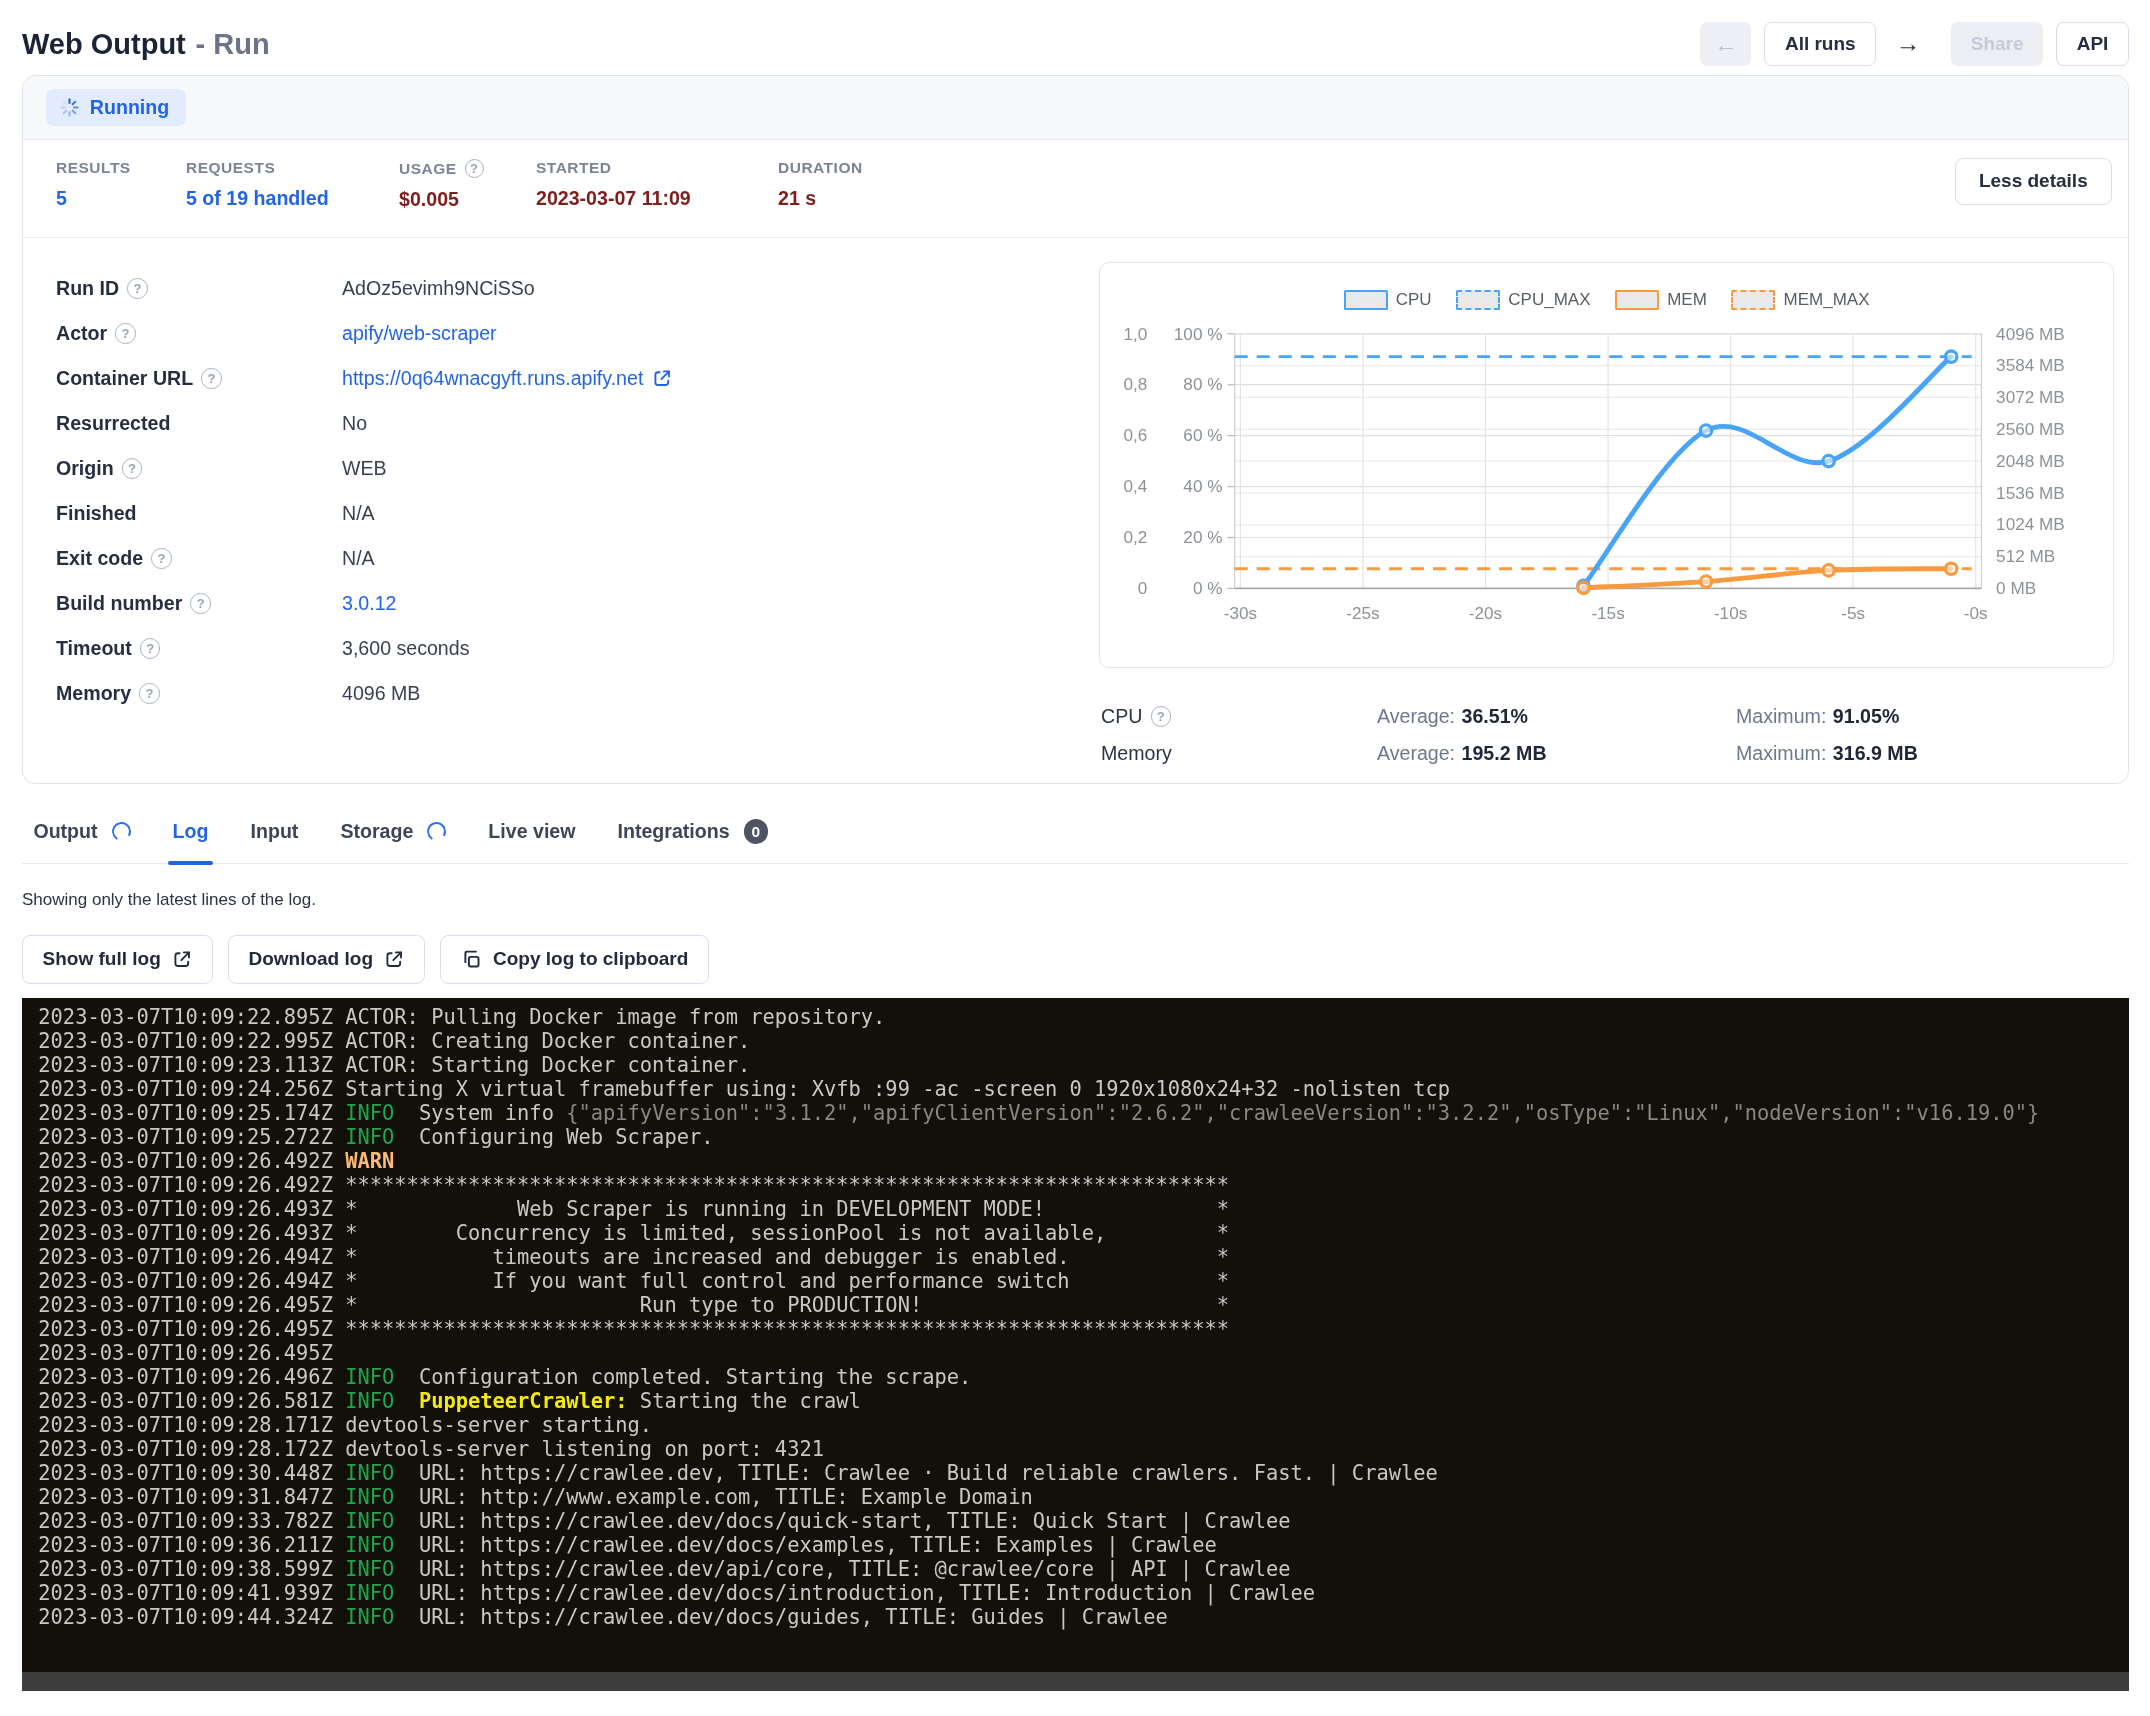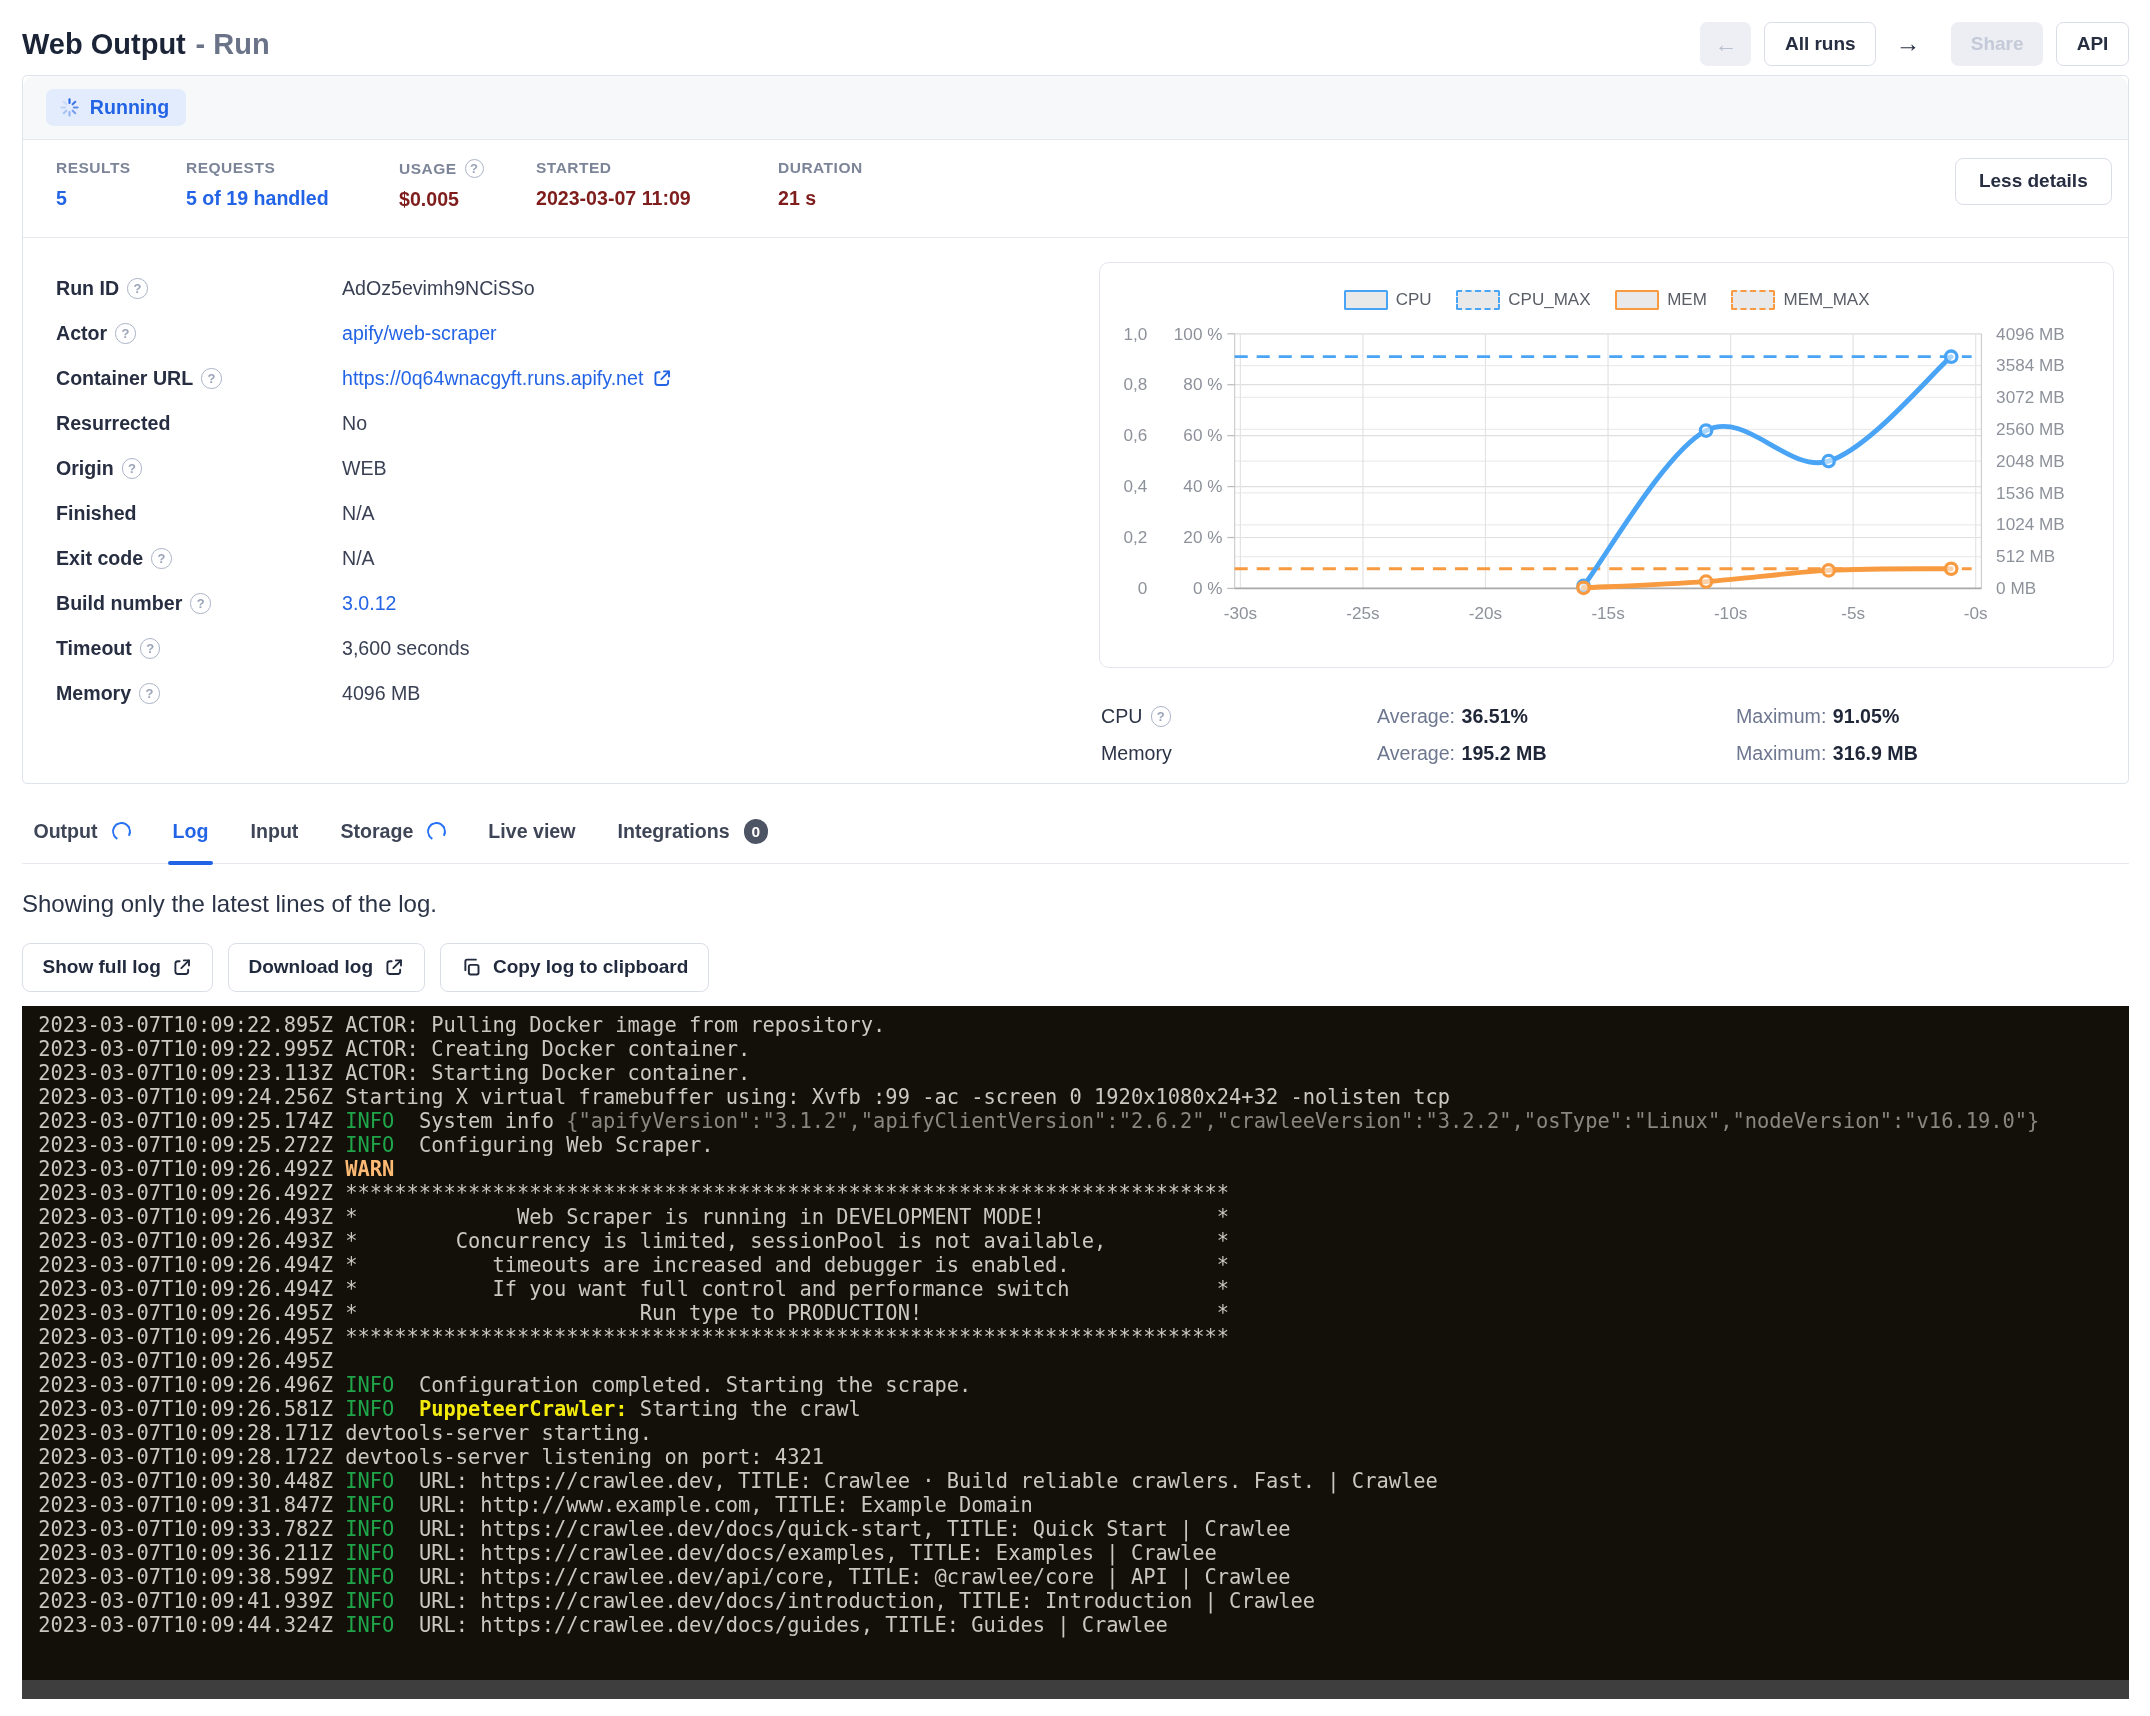--- a/index.html
+++ b/index.html
@@ -14,21 +14,21 @@
   .toolbar { display:flex; align-items:center; gap:13px; }
   .tbtn { height:44px; border-radius:7.3px; font-size:19px; font-weight:600;
     display:inline-flex; align-items:center; justify-content:center; cursor:pointer;
     background:#fff; border:1.2px solid #d8dce6; color:#272e41; padding:0 19.6px; }
   .tbtn.icon-only { width:51px; padding:0; font-size:23px; }
   .tbtn.disabled-soft { background:#edeff5; border:none; color:#b9c0cf; }
   .tbtn.ghost { border:none; background:transparent; font-size:24.5px; color:#272e41; padding:0 6.5px; }
   .tbtn.share { background:#eceef4; border:none; color:#c4cad7; }
 
   
-  .main-card { margin: 4.9px 22px 0 22px; border:1.2px solid #dfe3eb; border-radius:5px;
+  .main-card { margin: 4.9px 22px 0 22px; border:1.2px solid #dfe3eb; border-radius:13px;
     height: 709px; position:relative; background:#fff; }
   .card-head { height:64px; background:#f7f8fa; border-bottom:1.2px solid #e4e7ed;
     border-radius:12.2px 12.2px 0 0; display:flex; align-items:center; padding:0 23px; }
   .badge-running { display:inline-flex; align-items:center; gap:9.8px; background:#e3ecfc;
     color:#2264e5; font-size:19.6px; font-weight:600; padding:7.3px 16.3px 7.3px 13px; border-radius:7.3px; }
   .badge-running svg { display:block; }
 
   .stats-row { position:relative; height:98px; border-bottom:1.2px solid #e8eaf0; }
   .stat { position:absolute; top:19.6px; }
   .stat .slabel { font-size:15.5px; font-weight:bold; letter-spacing:0.5px; color:#7c8498;
@@ -82,21 +82,21 @@
   .tab { position:relative; display:flex; align-items:center; gap:14px; font-size:19.6px;
     font-weight:600; color:#3e4556; height:100%; cursor:pointer; }
   .tab.active { color:#2264e5; }
   .tab.active::after { content:""; position:absolute; left:-4.9px; right:-4.9px; bottom:-1.6px;
     height:4.1px; background:#2264e5; border-radius:2.4px; }
   .tab-spinner { width:19px; height:19px; border:2.9px solid #2672f3; border-radius:50%;
     border-bottom-color:transparent; transform:rotate(-15deg); }
   .tab-badge { width:24.5px; height:24.5px; border-radius:50%; background:#4d5464; color:#fff;
     font-size:15.5px; font-weight:bold; display:flex; align-items:center; justify-content:center; }
 
-  .log-notice { margin:26px 22px 0 22px; font-size:24px; color:#2b3346; }
+  .log-notice { margin:26px 22px 0 22px; font-size:17px; color:#2b3346; }
 
   .log-actions { margin:24.5px 22px 0 22px; display:flex; gap:14.7px; }
   .lbtn { display:inline-flex; align-items:center; gap:11.4px; height:49px; padding:0 19.6px;
     background:#fff; border:1.2px solid #d9dde7; border-radius:8.2px; font-size:19px;
     font-weight:600; color:#222a3e; cursor:pointer; }
   .lbtn svg { display:block; }
 
   
   .console { margin:14.7px 22px 0 22px; height:693px; background:#131009; position:relative;
     overflow:hidden; padding:6.5px 0 0 16.3px; }

